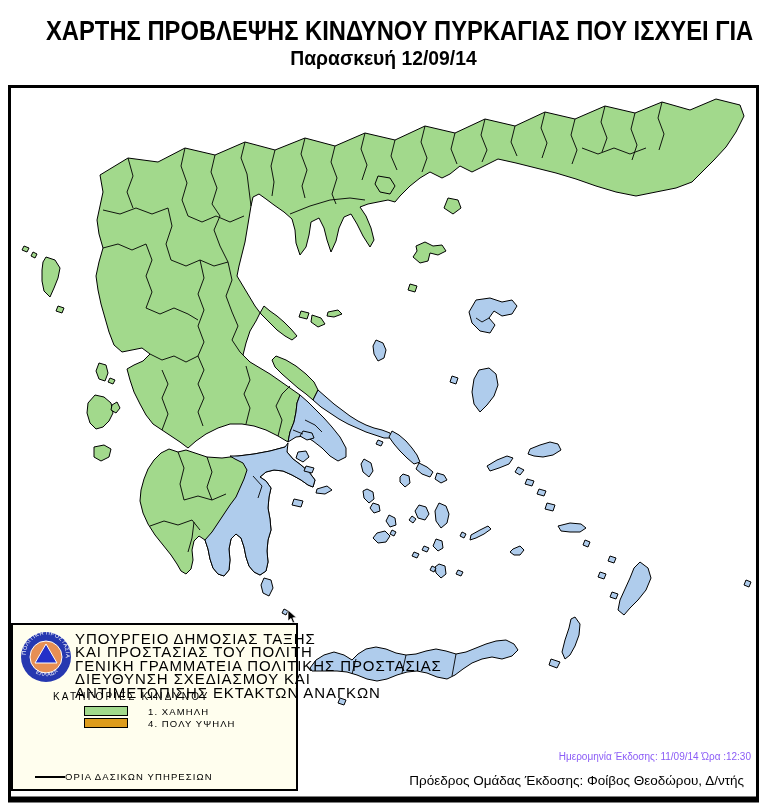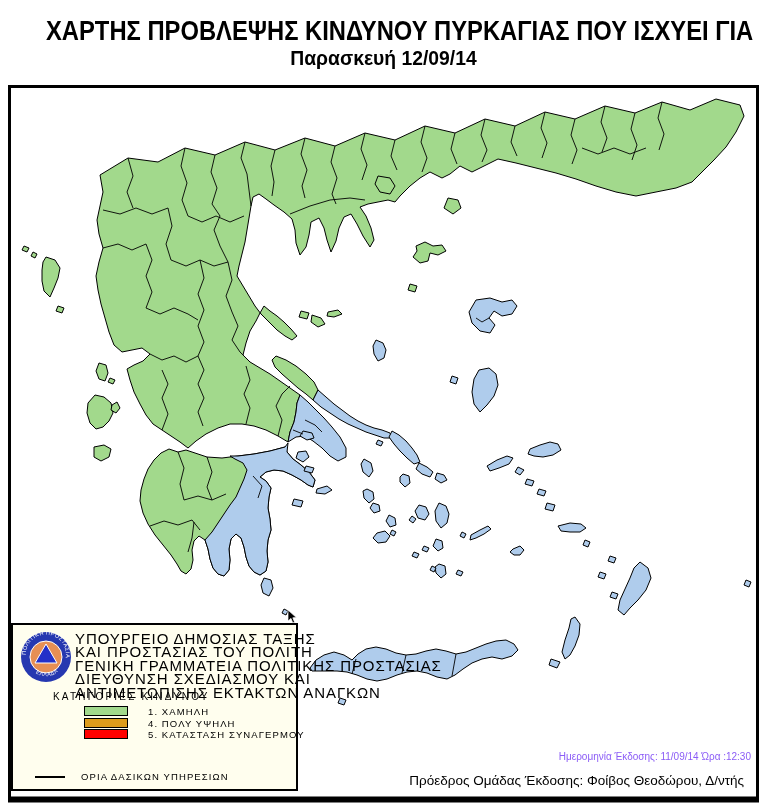--- a/index.html
+++ b/index.html
@@ -15,21 +15,21 @@
   .logo{position:absolute;left:7px;top:6px;width:52px;height:52px;}
   .agency{position:absolute;left:62px;top:7px;font-size:15px;letter-spacing:0.9px;line-height:13.4px;
     color:#000;white-space:nowrap;}
   .cat-head{position:absolute;left:40px;top:66px;font-size:10px;letter-spacing:2.2px;color:#000;white-space:nowrap;}
   .cat-rows{position:absolute;left:38px;top:81px;right:4px;}
   .cat-row{display:flex;align-items:flex-start;height:11.6px;padding-left:33px;}
   .swatch{width:42px;height:8px;border:1px solid #000;flex:0 0 auto;}
   .cat-label{margin-left:20px;font-size:9.5px;letter-spacing:1.1px;color:#000;white-space:nowrap;}
   .bound-row{position:absolute;left:22px;top:146px;display:flex;align-items:center;}
   .bound-line{width:30px;height:0;border-top:2px solid #000;}
-  .bound-label{margin-left:16px;font-size:9.5px;letter-spacing:1.1px;color:#000;white-space:nowrap;}
+  .bound-label{font-size:9.5px;letter-spacing:1.1px;color:#000;white-space:nowrap;}
   .footer1{position:absolute;top:751px;right:16px;font-size:10px;color:#8b5cf6;white-space:nowrap;}
   .footer2{position:absolute;top:773px;right:23px;font-size:13.5px;color:#000;white-space:nowrap;text-align:center;}
   .cursor{position:absolute;left:286px;top:610px;width:12px;height:14px;}
 </style>
 </head>
 <body>
 
 <div class="stage">
 
   <div class="title1">ΧΑΡΤΗΣ ΠΡΟΒΛΕΨΗΣ ΚΙΝΔΥΝΟΥ ΠΥΡΚΑΓΙΑΣ ΠΟΥ ΙΣΧΥΕΙ ΓΙΑ</div>
@@ -193,24 +193,20 @@
 
     <div class="cat-rows">
         <div class="cat-row">
           <span class="swatch" style="background: rgb(162, 217, 140);"></span>
           <span class="cat-label">1. ΧΑΜΗΛΗ</span>
         </div>
         <div class="cat-row">
           <span class="swatch" style="background: rgb(221, 156, 28);"></span>
           <span class="cat-label">4. ΠΟΛΥ ΥΨΗΛΗ</span>
         </div>
-        <div class="cat-row">
-          <span class="swatch" style="background: rgb(255, 0, 0);"></span>
-          <span class="cat-label">5. ΚΑΤΑΣΤΑΣΗ ΣΥΝΑΓΕΡΜΟΥ</span>
-        </div>
       </div>
 
     <div class="bound-row">
       <div class="bound-line"></div>
       <div class="bound-label">ΟΡΙΑ ΔΑΣΙΚΩΝ ΥΠΗΡΕΣΙΩΝ</div>
     </div>
   </div>
 
   <div class="footer1">Ημερομηνία Έκδοσης: 11/09/14  Ώρα :12:30</div>
   <div class="footer2">Πρόεδρος Ομάδας Έκδοσης: Φοίβος Θεοδώρου, Δ/ντής</div>

